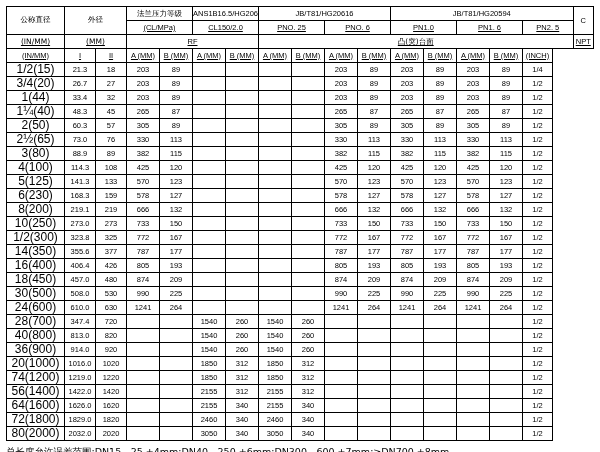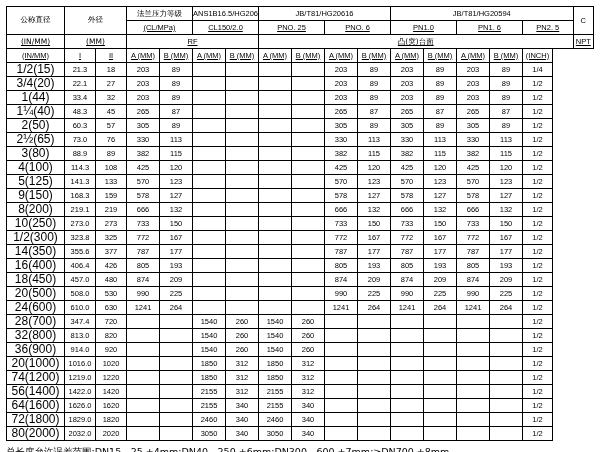--- a/index.html
+++ b/index.html
@@ -159,21 +159,21 @@
           <td>203</td>
           <td>89</td>
           <td>203</td>
           <td>89</td>
           <td>203</td>
           <td>89</td>
           <td>1/4</td>
         </tr>
         <tr>
           <td class="nominal">3/4(20)</td>
-          <td>22.1</td>
+          <td>26.7</td>
           <td>27</td>
           <td>203</td>
           <td>89</td>
           <td></td>
           <td></td>
           <td></td>
           <td></td>
           <td>203</td>
           <td>89</td>
           <td>203</td>
@@ -302,21 +302,21 @@
           <td></td>
           <td>570</td>
           <td>123</td>
           <td>570</td>
           <td>123</td>
           <td>570</td>
           <td>123</td>
           <td>1/2</td>
         </tr>
         <tr>
-          <td class="nominal">9(150)</td>
+          <td class="nominal">6(230)</td>
           <td>168.3</td>
           <td>159</td>
           <td>578</td>
           <td>127</td>
           <td></td>
           <td></td>
           <td></td>
           <td></td>
           <td>578</td>
           <td>127</td>
@@ -428,21 +428,21 @@
           <td></td>
           <td>874</td>
           <td>209</td>
           <td>874</td>
           <td>209</td>
           <td>874</td>
           <td>209</td>
           <td>1/2</td>
         </tr>
         <tr>
-          <td class="nominal">20(500)</td>
+          <td class="nominal">30(500)</td>
           <td>508.0</td>
           <td>530</td>
           <td>990</td>
           <td>225</td>
           <td></td>
           <td></td>
           <td></td>
           <td></td>
           <td>990</td>
           <td>225</td>
@@ -482,21 +482,21 @@
           <td>260</td>
           <td></td>
           <td></td>
           <td></td>
           <td></td>
           <td></td>
           <td></td>
           <td>1/2</td>
         </tr>
         <tr>
-          <td class="nominal">32(800)</td>
+          <td class="nominal">40(800)</td>
           <td>813.0</td>
           <td>820</td>
           <td></td>
           <td></td>
           <td>1540</td>
           <td>260</td>
           <td>1540</td>
           <td>260</td>
           <td></td>
           <td></td>

